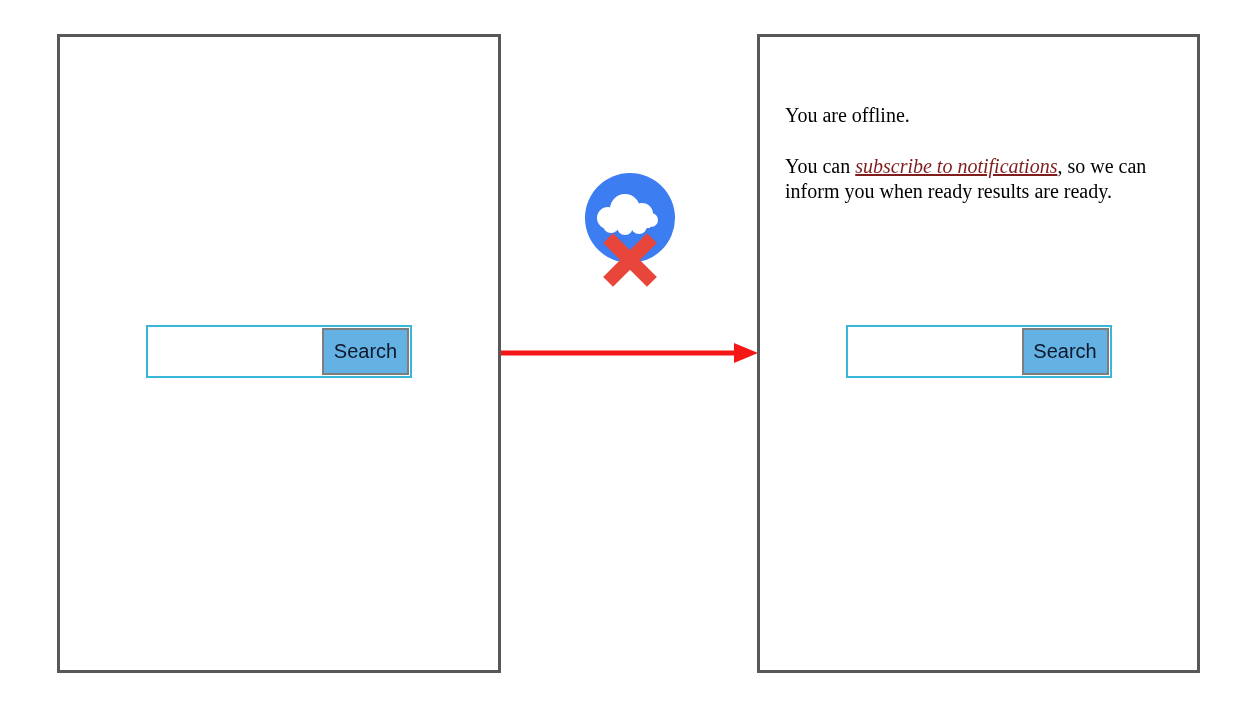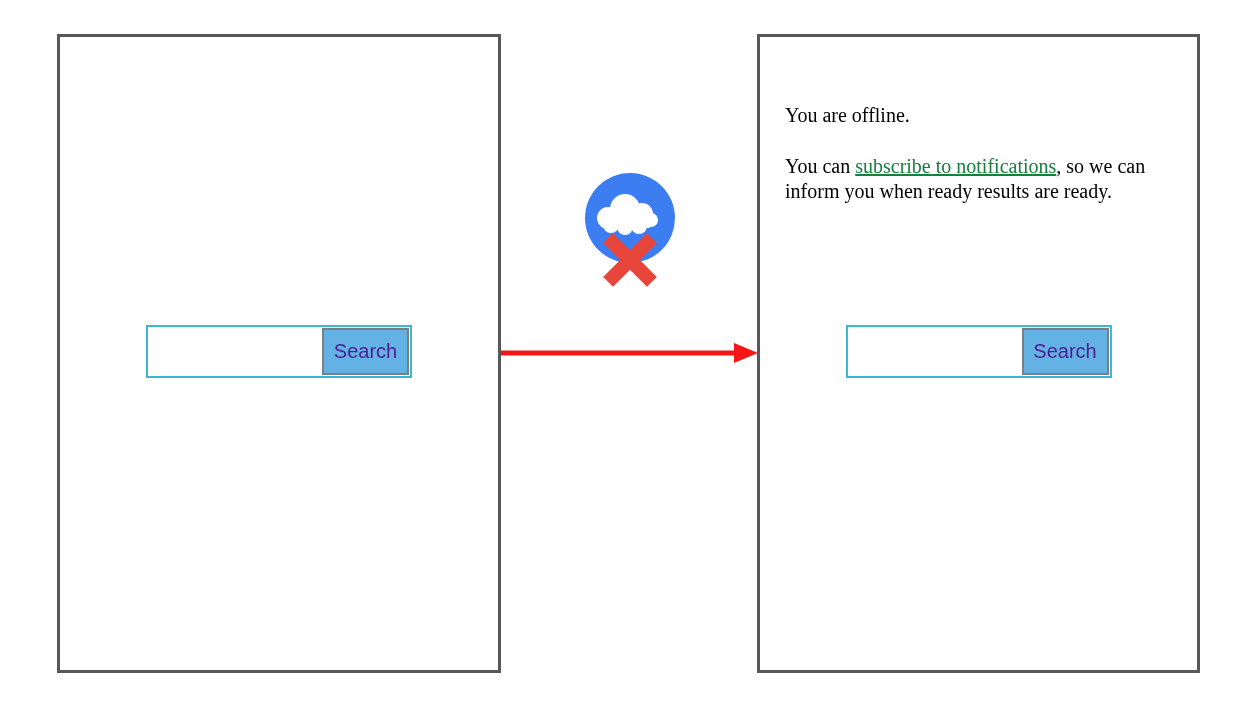--- a/index.html
+++ b/index.html
@@ -21,21 +21,21 @@
   }
   .frame.left{left:57px;}
   .frame.right{left:757px;width:443px;}
 
   .frame-text{
     padding:66px 29px 0 25px;
     font-size:20px;
     line-height:25px;
   }
   .frame-text p{margin:0 0 26px 0;}
-  .frame-text a{color:#15803d;text-decoration:underline;cursor:pointer;}
+  .frame-text a{color:#7f1d1d;text-decoration:underline;cursor:pointer;font-style:italic;}
 
   .search-widget{
     position:absolute;
     top:288px;
     left:50%;
     transform:translateX(-50%);
     width:262px;height:49px;
     border:2px solid #3ab7d8;
     background:#fff;
     box-sizing:content-box;
@@ -50,21 +50,21 @@
     padding:0 4px;
   }
   .search-widget button{
     position:absolute;
     right:1px;top:1px;
     width:87px;height:47px;
     background:#64b2e4;
     border:2px solid #7e7e7e;
     box-sizing:border-box;
     font:20px "Liberation Sans",sans-serif;
-    color:#4c1d95;
+    color:#0f172a;
     cursor:pointer;
   }
 
   .offline-icon{
     position:absolute;
     left:575px;top:168px;
     width:110px;height:130px;
   }
   .flow-arrow{
     position:absolute;

